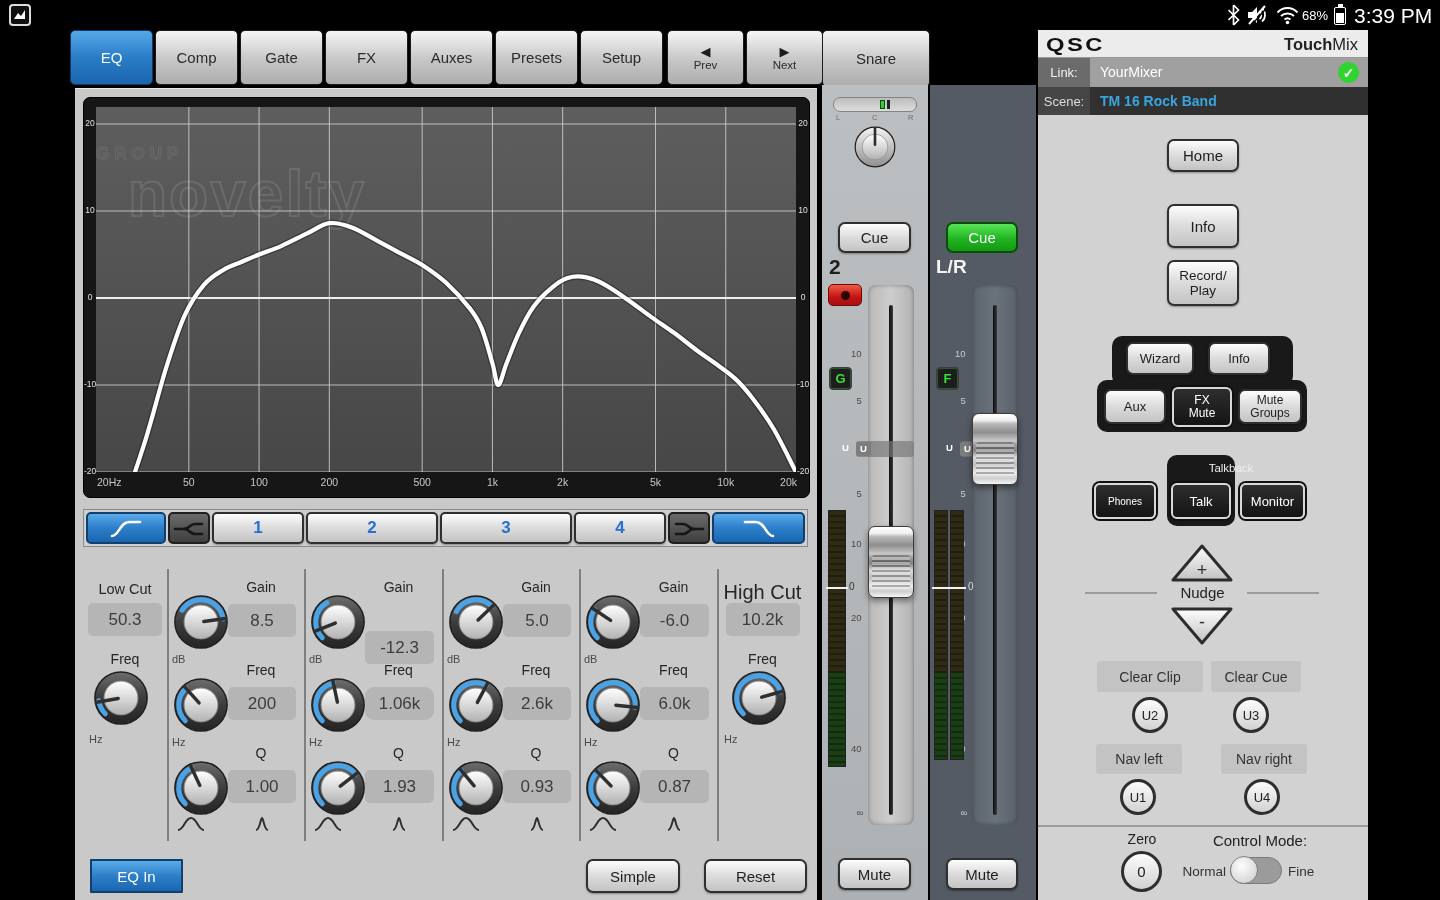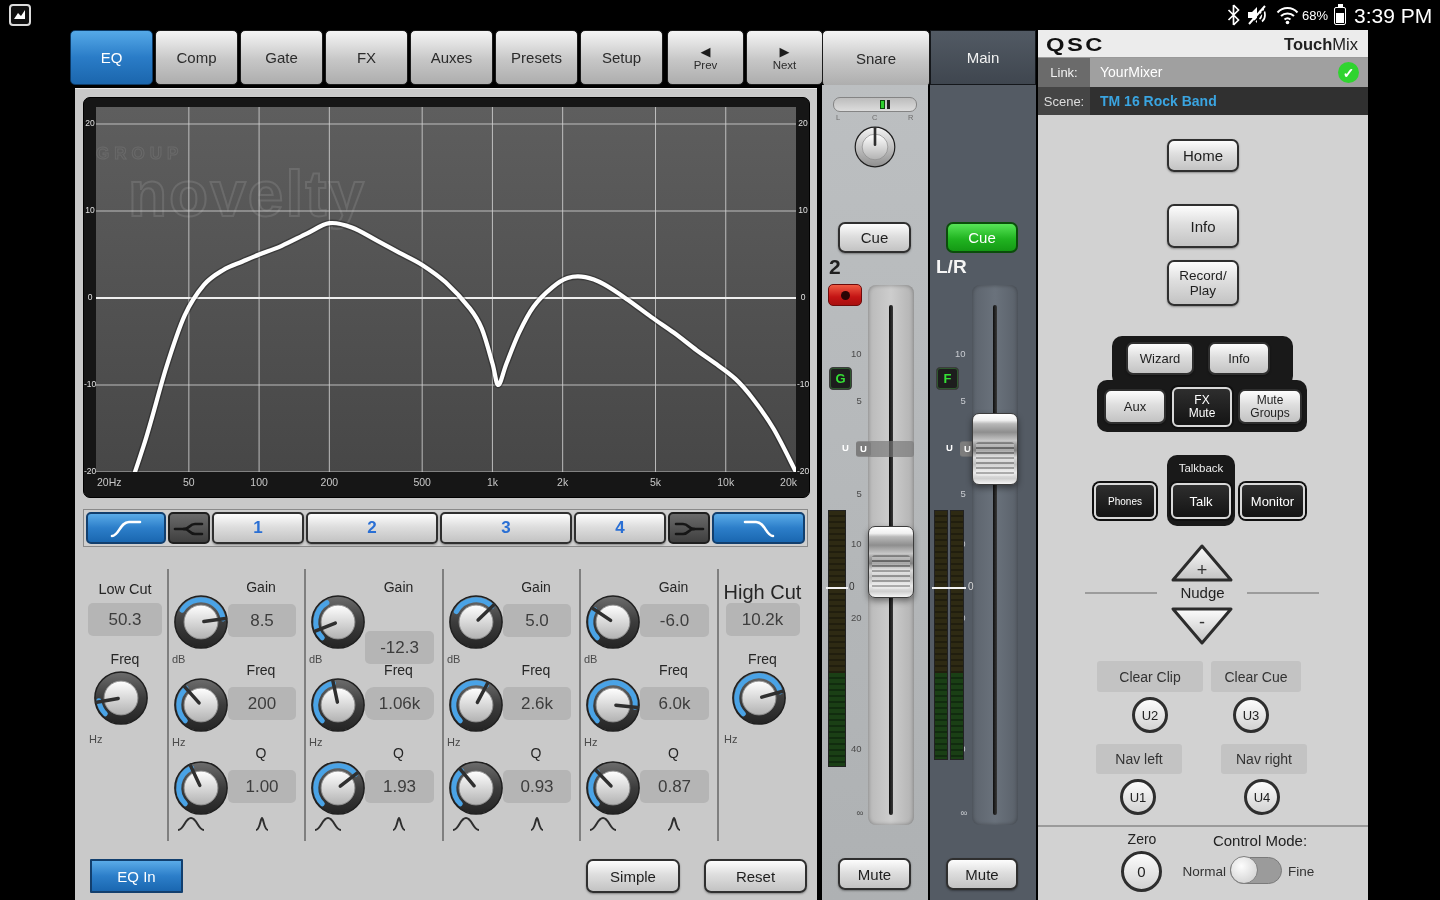--- a/index.html
+++ b/index.html
@@ -149,21 +149,20 @@
     </div>
   <div class="abs tab navtab" style="left:667px;top:30px;">
     <span class="arr">◀</span>
     <span class="lbl">Prev</span>
   </div>
   <div class="abs tab navtab" style="left:746px;top:30px;">
     <span class="arr">▶</span>
     <span class="lbl">Next</span>
   </div>
   <div id="tab-snare" class="abs flexc">Snare</div>
-  <div id="tab-main" class="abs flexc">Main</div>
 
   <div id="eq-panel" class="abs">
     <div id="graph-frame" class="abs">
       <div id="plot" class="abs">
         <div id="wm" class="abs">
           <div class="g">GROUP</div>
           <div class="n">novelty</div>
         </div>
         <svg id="plot-svg" width="700" height="365" viewBox="0 0 700 365" style="position:absolute;left:0;top:0;">
             <line x1="92.8526686901421" y1="0" x2="92.8526686901421" y2="365" stroke="#d0d0d0" stroke-width="1" opacity="0.85"></line>
@@ -503,21 +502,21 @@
     <div class="abs dark-btn two-line" style="left:134px;top:357px;width:60px;height:40px;font-size:12px;">
       <span>FX</span>
         <span>Mute</span>
     </div>
     <div class="abs silver-btn two-line" style="left:200px;top:359px;width:64px;height:35px;font-size:12px;">
       <span>Mute</span>
         <span>Groups</span>
     </div>
 
     <div class="cluster" style="left:129px;top:425px;width:68px;height:71px;"></div>
-    <div class="abs" style="left:129px;top:432px;width:68px;text-align:center;font-size:11.5px;color:#eee;">Talkback</div>
+    <div class="abs" style="left:129px;top:432px;width:68px;text-align:center;font-size:11.5px;color:#eee;padding-left:30px;">Talkback</div>
     <div class="abs dark-btn" style="left:56px;top:453px;width:62px;height:36px;font-size:10px;">Phones</div>
     <div class="abs dark-btn" style="left:133px;top:453px;width:60px;height:36px;font-size:13px;">Talk</div>
     <div class="abs dark-btn" style="left:202px;top:453px;width:65px;height:36px;font-size:13px;">Monitor</div>
 
     <svg class="abs" style="left:132px;top:513px;" width="64" height="40" viewBox="0 0 64 40">
       <polygon points="32,3 61,37 3,37" fill="url(#tri)" stroke="#2c2c2c" stroke-width="3" stroke-linejoin="round"></polygon>
       <text x="32" y="33" text-anchor="middle" font-size="18" fill="#333" font-family="Liberation Sans, sans-serif">+</text>
     </svg>
     <div class="abs" style="left:122px;top:554px;width:85px;text-align:center;font-size:15px;color:#222;">Nudge</div>
     <div class="hline" style="left:47px;top:562px;width:72px;"></div>

